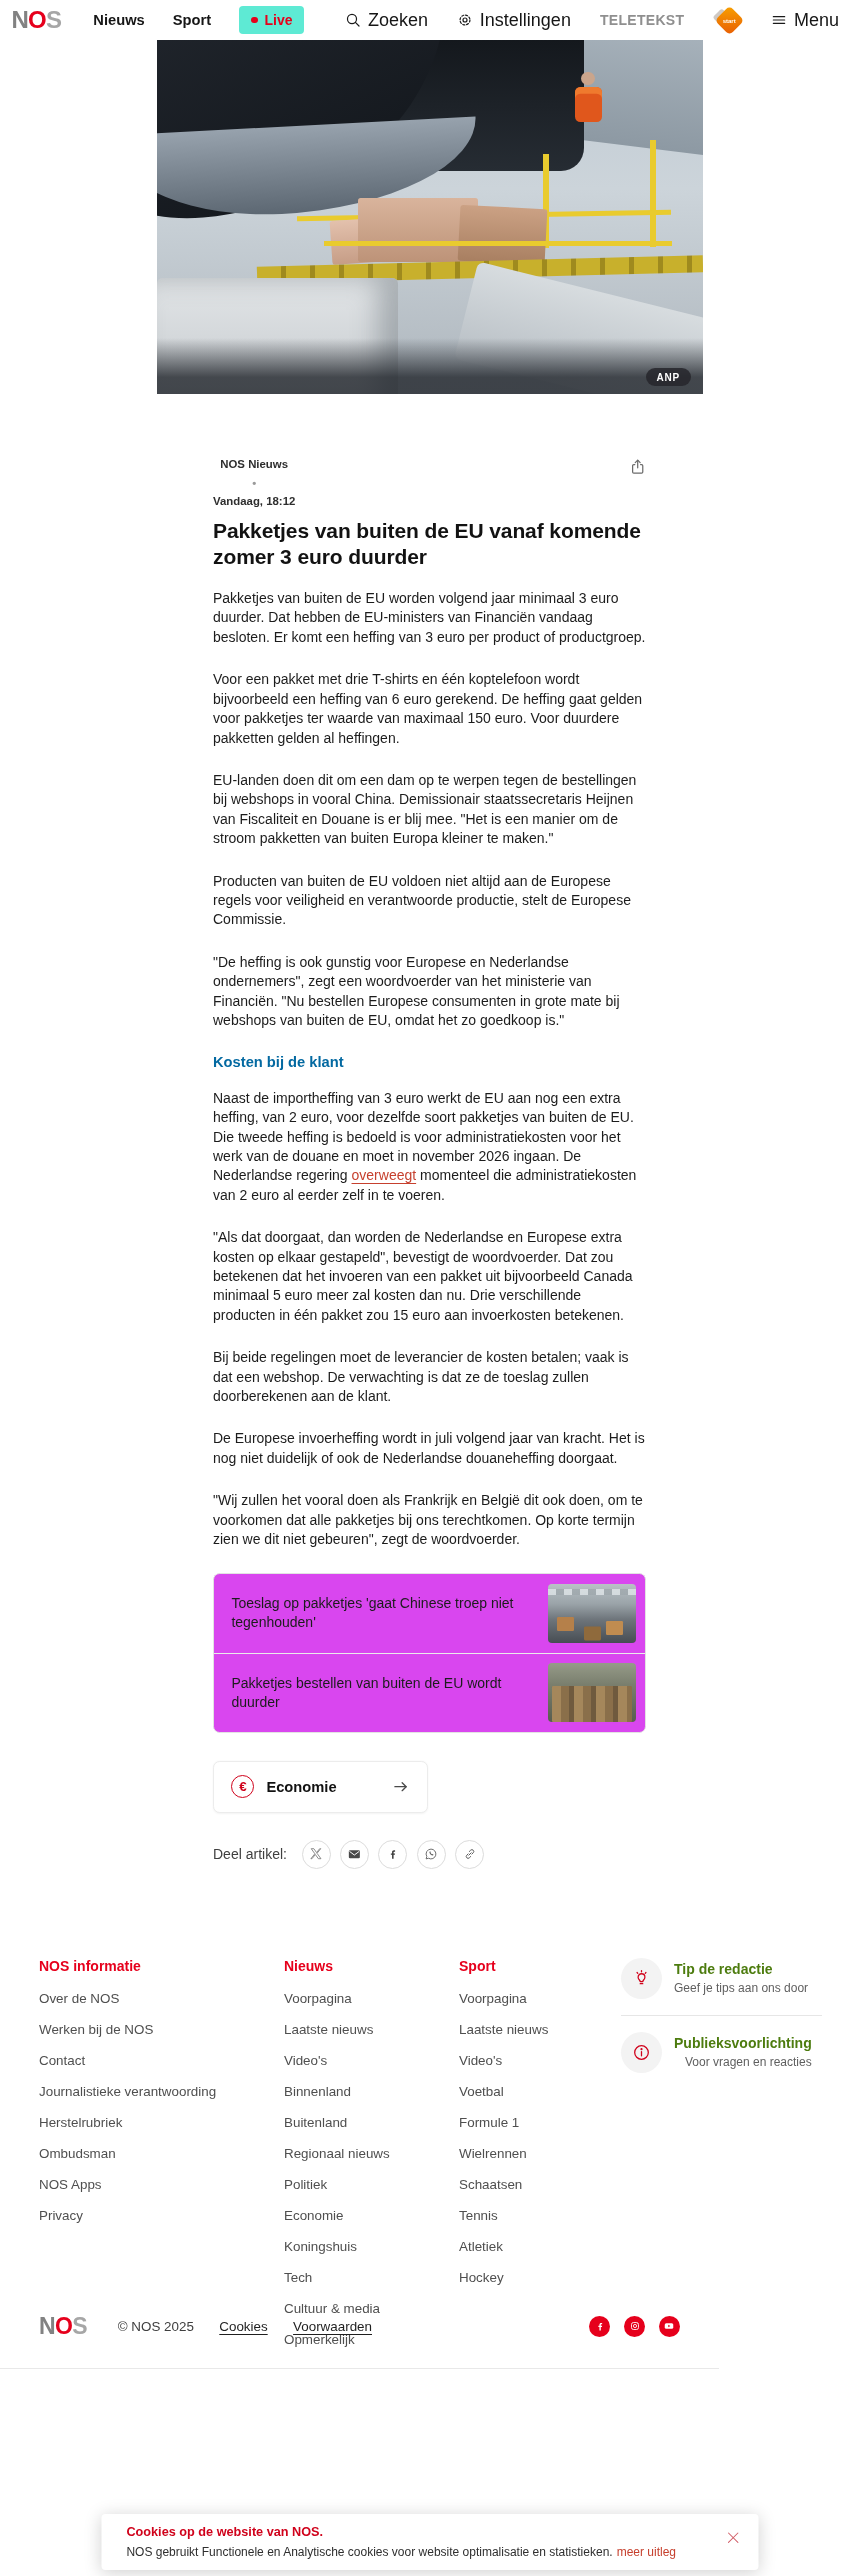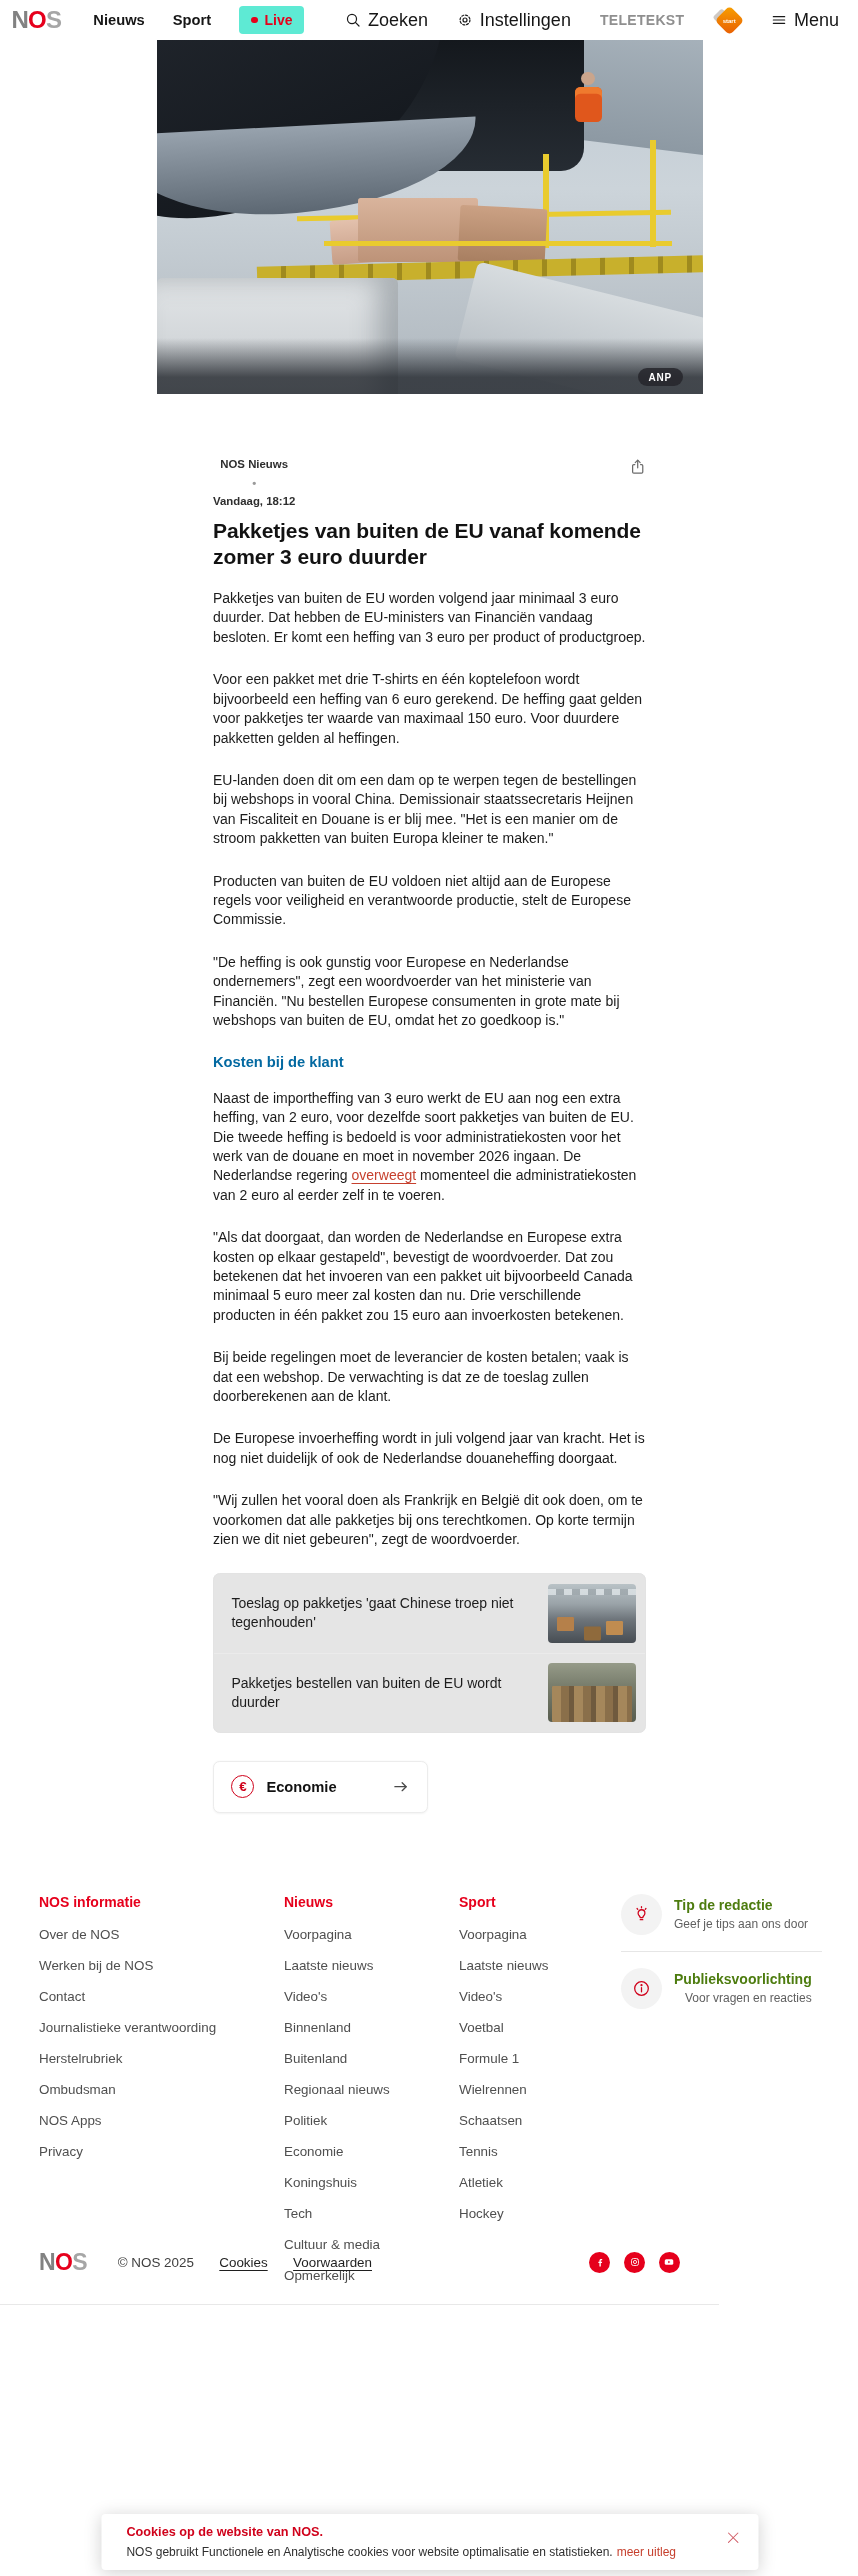--- a/index.html
+++ b/index.html
@@ -43,57 +43,57 @@
   .h-rail.r3 { right:47px; top:100px; width:5.3px; height:107px; }
   .h-rail.r4 { right:154px; top:114px; width:5.3px; height:94px; }
   .h-deck { position:absolute; left:100px; top:221px; width:446px; height:17.4px; background:repeating-linear-gradient(90deg,#c8b02c 0 24px,#9f8a1e 24px 29px); transform:rotate(-1.5deg); }
   .h-pack { position:absolute; border-radius:2.7px; }
   .h-pack.p1 { left:201px; top:158px; width:120px; height:64px; background:linear-gradient(180deg,#d9b49c,#bd9378); }
   .h-pack.p2 { left:302px; top:167px; width:87px; height:56px; background:linear-gradient(180deg,#cba184,#a87f61); transform:rotate(3deg); }
   .h-pack.p3 { left:174px; top:179px; width:60px; height:44px; background:linear-gradient(180deg,#e3c1ad,#c69d86); transform:rotate(-4deg); }
   .h-mach { position:absolute; left:0; top:238px; width:241px; height:127px; background:linear-gradient(180deg,#e2e5e7,#c4c9cd); border-radius:5.3px; box-shadow:inset -20px 0 27px rgba(70,80,90,.35); }
   .h-ramp { position:absolute; right:-40px; top:254px; width:281px; height:100px; background:linear-gradient(180deg,#d7dcdf,#b7bec4); transform:rotate(14deg); border-radius:6.7px; }
   .h-shadow { position:absolute; left:0; bottom:0; width:100%; height:56px; background:linear-gradient(180deg,rgba(30,34,40,0) 0%,rgba(30,34,40,.78) 70%); }
-  .h-anp { position:absolute; right:20px; bottom:8px; background:rgba(38,38,44,.85); color:#fff; font-size:10px; font-weight:700; letter-spacing:0.7px; padding:3.3px 10.7px; border-radius:10.7px; }
+  .h-anp { position:absolute; right:12px; bottom:8px; background:rgba(38,38,44,.85); color:#fff; font-size:10px; font-weight:700; letter-spacing:0.7px; padding:3.3px 10.7px; border-radius:10.7px; }
 
   
   .content { width:433px; margin-left:213px; padding-top:64px; }
   .meta-row { display:flex; align-items:flex-start; }
   .meta { display:flex; align-items:center; gap:6.7px; font-size:11.4px; font-weight:700; color:#2e2e2e;flex-direction:column; }
   .meta .dot { color:#9a9a9a; }
   .share-top { margin-left:auto; cursor:pointer; }
   h1.title { margin-top:10.7px; font-size:21px; line-height:26px; font-weight:800; color:#121212; letter-spacing:-0.1px; }
   .body { margin-top:19px; font-size:14px; line-height:19.4px; color:#1c1c1c; }
   .body p { margin-bottom:23px; }
   .body h2 { font-size:14.7px; font-weight:800; color:#0369a1; margin:4px 0 16px; }
   a.red-link { color:#c6402e; text-decoration:underline; text-underline-offset:2.7px; cursor:pointer; }
 
   
-  .related { border:0.7px solid #e3e3e3; border-radius:6.7px; background:#e5e5e5; margin-top:2.7px; }
+  .related { border:0.7px solid #e3e3e3; border-radius:6.7px; background:#d946ef; margin-top:2.7px; }
   .rel-row { display:flex; align-items:center; min-height:79px; padding:9.4px 9.4px 9.4px 17.4px; cursor:pointer; }
   .rel-row + .rel-row { border-top:0.7px solid #ebebeb; }
   .rel-title { font-size:14px; line-height:19px; color:#1c1c1c; padding-right:16px; }
   .rel-thumb { width:88px; height:59px; border-radius:4px; margin-left:auto; flex:none; overflow:hidden; position:relative; }
   .thumb-a { background:linear-gradient(180deg,#b9c2c6 0%,#9aa3a8 34%,#6e757b 60%,#474d53 100%); }
   .thumb-a::after { content:""; position:absolute; left:9.4px; bottom:12px; width:17.4px; height:13.4px; background:#b5804a; border-radius:1.3px; box-shadow:49px 4px 0 #c08c50, 27px 9.4px 0 #8f6a3c; }
   .thumb-a::before { content:""; position:absolute; left:0; top:5.3px; width:100%; height:6.7px; background:repeating-linear-gradient(90deg,#dfe5e8 0 8px,#9fa8ad 8px 16px); opacity:.8; }
   .thumb-b { background:linear-gradient(180deg,#969b89 0%,#7a7f6e 36%,#585d4f 100%); }
   .thumb-b::after { content:""; position:absolute; left:4px; bottom:0; width:80px; height:36px; background:repeating-linear-gradient(90deg,#a5875b 0 8.7px,#8a6f4a 8.7px 16.7px,#6f5a3e 16.7px 22px); border-radius:1.3px; }
 
   
   .cat-card { margin-top:28px; width:215px; height:52px; border:0.7px solid #ececec; border-radius:6.7px; background:#fff; display:flex; align-items:center; padding:0 17.4px; gap:12px; box-shadow:0 0.7px 2px rgba(0,0,0,.05); cursor:pointer; }
   .euro-ic { width:23px; height:23px; border:1.6px solid #d0021b; border-radius:50%; color:#d0021b; font-size:13.4px; font-weight:700; display:flex; align-items:center; justify-content:center; flex:none; }
   .cat-label { font-size:14.7px; font-weight:800; color:#121212; }
   .cat-arrow { margin-left:auto; }
   .share-row { margin-top:27px; display:flex; align-items:center; gap:9.4px; }
   .share-label { font-size:14px; color:#3f3f3f; margin-right:5.3px; }
   .sbtn { width:29px; height:29px; border:0.7px solid #dcdcdc; border-radius:50%; display:flex; align-items:center; justify-content:center; background:#fff; cursor:pointer; }
 
   
-  .footer { position:absolute; left:0; top:1834px; width:719px; height:471px; background:#fff; border-bottom:0.7px solid #e8e8e8; }
+  .footer { position:absolute; left:0; top:1898px; width:719px; height:471px; background:#fff; border-bottom:0.7px solid #e8e8e8; }
   .fcol { position:absolute; top:60px; }
   .fcol.c1 { left:39px; }  .fcol.c2 { left:284px; }  .fcol.c3 { left:459px; }
   .fhead { color:#e6001c; font-weight:800; font-size:14px; margin-bottom:9.4px; }
   .fitem { display:block; font-size:13.4px; color:#4f4f4f; line-height:31px; cursor:pointer; }
   .fcol4 { position:absolute; left:621px; top:60px; width:201px; }
   .contact-row { display:flex; gap:12px; align-items:flex-start; cursor:pointer; }
   .contact-ic { width:41px; height:41px; border-radius:50%; background:#f3f3f3; display:flex; align-items:center; justify-content:center; flex:none; }
   .contact-t { padding-top:2.7px; }
   .contact-title { font-size:14px; font-weight:700; color:#4d7c0f; }
   .contact-sub { font-size:12px; color:#5f5f5f; margin-top:4.7px;text-align:right; }

